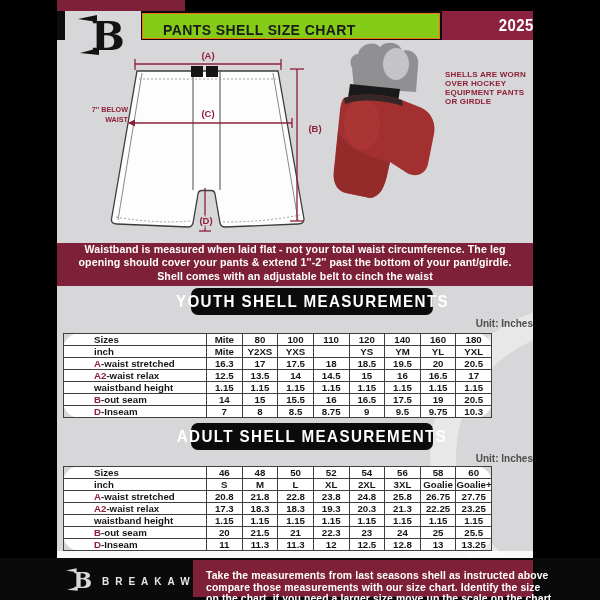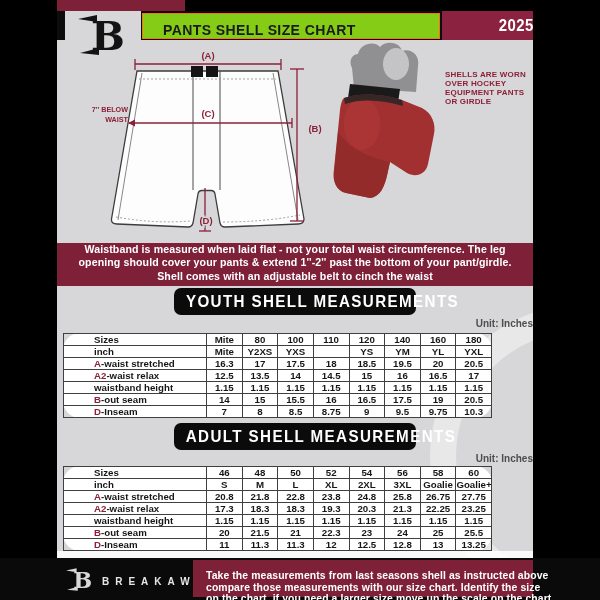--- a/index.html
+++ b/index.html
@@ -24,22 +24,22 @@
   
   .pantsvg{position:absolute;left:28px;top:32px;}
   .photosvg{position:absolute;left:273px;top:29px;}
   .caption{position:absolute;left:388px;top:59px;color:#8c2038;font-size:8px;font-weight:bold;
            line-height:9px;letter-spacing:0.2px;}
   
   .notice{position:absolute;left:0;top:232px;width:476px;height:43px;background:#7e2138;
           display:flex;flex-direction:column;text-align:center;}
   .notice div{color:#fff;font-size:10.6px;font-weight:600;line-height:13.4px;letter-spacing:0.1px;}
   
-  .secbanner{position:absolute;left:117px;width:242px;height:27px;background:#0b0b0b;border-radius:7px;
-             display:flex;align-items:center;}
+  .secbanner{position:absolute;left:134px;width:242px;height:27px;background:#0b0b0b;border-radius:7px;
+             display:flex;align-items:center;justify-content:center;}
   .secbanner span{color:#fff;font-weight:bold;font-size:16.5px;letter-spacing:1.5px;transform:scaleX(0.92);white-space:nowrap;}
   .unit{position:absolute;left:0;width:476px;text-align:right;font-size:10px;font-weight:600;color:#4e4e4e;}
   
   .sizetable{position:absolute;left:6px;width:429px;border-collapse:collapse;table-layout:fixed;background:#fff;border-radius:17px;}
   .sizetable td{border:1px solid #3f3f3f;font-size:9.7px;font-weight:600;color:#161616;
                 text-align:center;height:10.9px;padding:0;overflow:hidden;white-space:nowrap;}
   .sizetable td.lbl{width:112px;text-align:left;padding-left:30px;}
   .sizetable td.hdr{font-weight:bold;}
   .pfx{color:#8c2038;font-weight:inherit;}
   .whitesliver{position:absolute;left:0;top:540px;width:476px;height:7px;background:rgba(255,255,255,0.85);}

